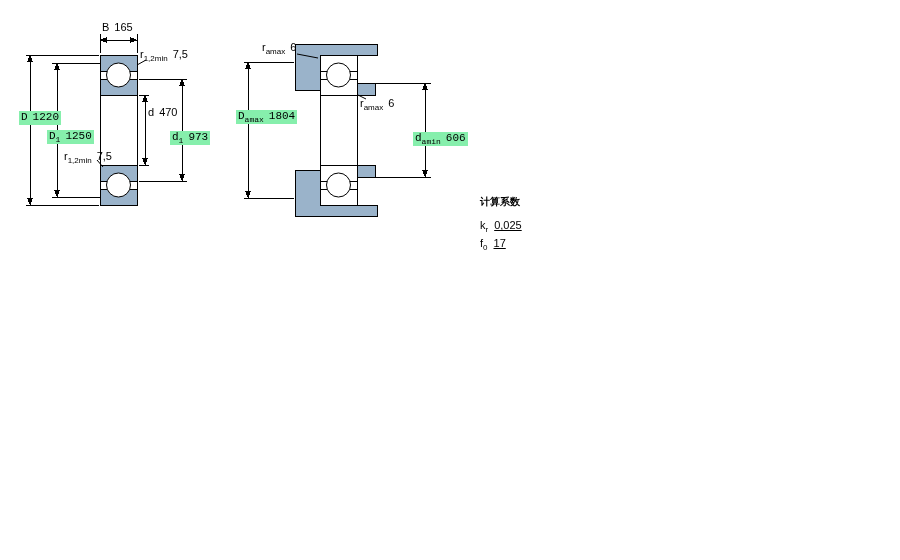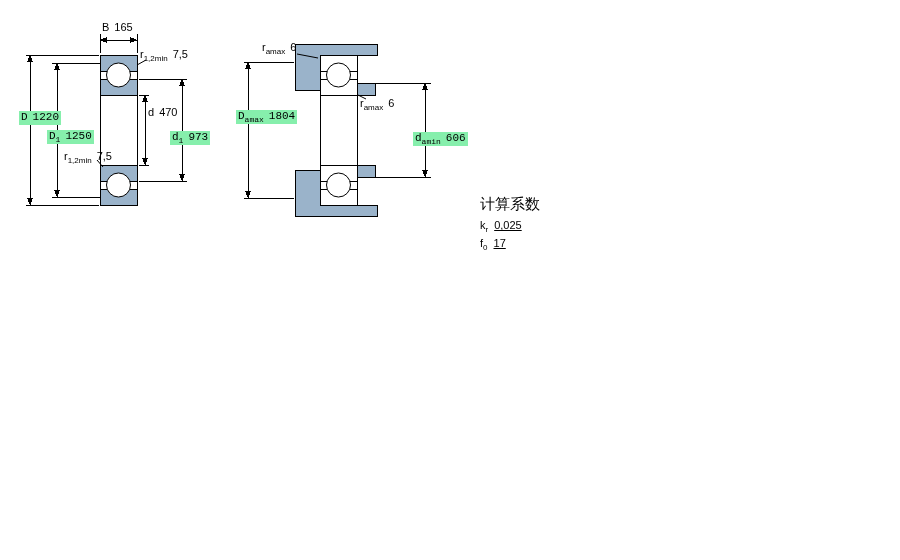--- a/index.html
+++ b/index.html
@@ -16,21 +16,21 @@
   svg line, svg rect, svg path { shape-rendering:crispEdges; }
   .leader { shape-rendering:auto !important; }
 
   
   .dim-label { position:absolute; font-size:11px; line-height:12px; white-space:nowrap; color:var(--text-color,#000); }
   .dim-label sub { font-size:8px; line-height:1;text-align:right; }
   .dim-label .val { margin-left:5px; }
   .bg { background:#86efac; padding:0 2px;font-family:Liberation Mono, monospace; }
 
   
-  .f-title { position:absolute; left:480px; top:195px; font-size:15px; font-weight:normal; white-space:nowrap; }
+  .f-title { position:absolute; left:480px; top:195px; font-size:10px; font-weight:bold; white-space:nowrap; }
   .f-row { position:absolute; font-size:11px; white-space:nowrap; }
   .f-row sub { font-size:8px; }
   .f-row .val { margin-left:6px;text-decoration:underline; }
 </style>
 </head>
 <body>
 
 <div class="page">
 
   <svg class="canvas" width="900" height="560">

